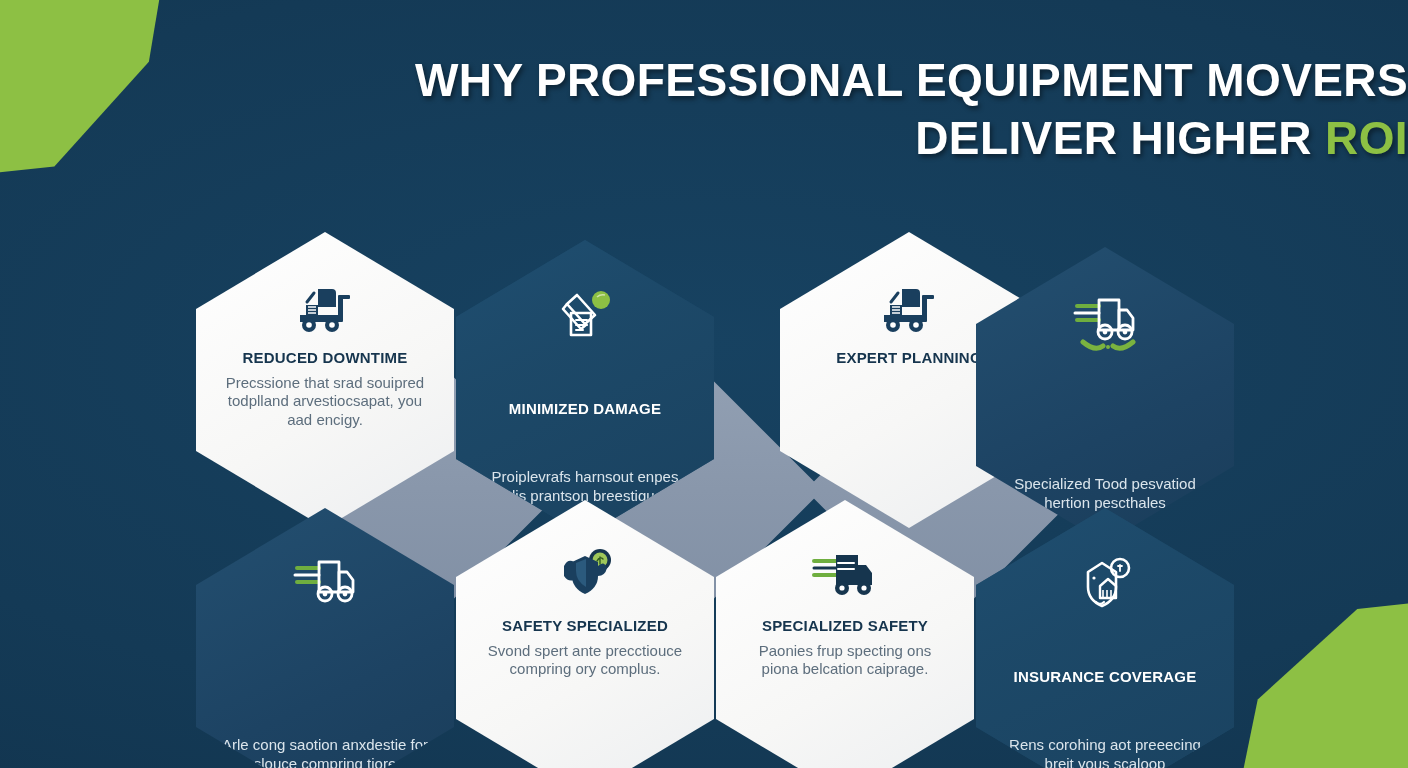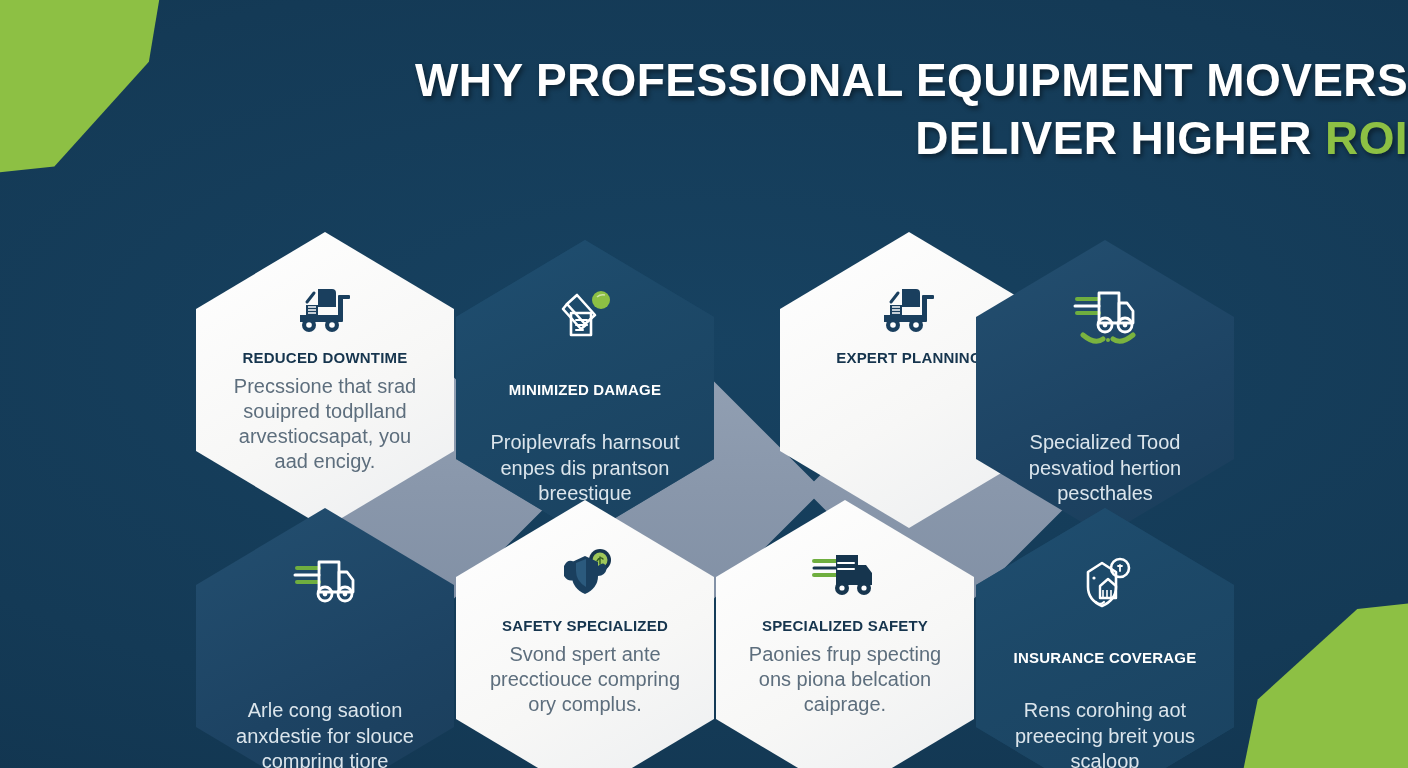--- a/index.html
+++ b/index.html
@@ -59,21 +59,21 @@
 
   .hex .title {
     font-size:15px; font-weight:bold;
     letter-spacing:.2px; line-height:1.1;
     margin-bottom:7px; white-space:nowrap;
   }
   .hex.light .title { color:#16354e; }
   .hex.dark  .title { color:#ffffff; }
 
   .hex .body {
-    font-size:20px; line-height:1.26; font-weight:400;
+    font-size:15px; line-height:1.26; font-weight:400;
   }
   .hex.light .body { color:#5d6e7d; }
   .hex.dark  .body { color:#dbe5ec; }
 
   
   .hex.notitle .body { margin-top:18px; }
 
   
   .diamond {
     position:absolute;
@@ -187,21 +187,21 @@
           <g stroke="#ffffff" stroke-width="1.6">
             <path d="M14 24 h8"></path>
               <path d="M14 27 h8"></path>
               <path d="M14 30 h8"></path>
           </g>
         </svg>
       </div>
       <div class="title">EXPERT PLANNING</div>
     </div>
 
-    <div class="hex dark deep notitle" style="left:976px; top:240px;gap:32px;">
+    <div class="hex dark deep notitle" style="left:976px; top:247px;gap:32px;">
       <div class="icon">
         <svg width="76" height="60" viewBox="0 0 76 60" fill="none">
           <g stroke="#6fae3f" stroke-width="4" stroke-linecap="round">
             <path d="M10 12 h22"></path>
               <path d="M10 26 h22"></path>
           </g>
           <g stroke="#ffffff" stroke-width="3" stroke-linecap="round">
             <path d="M8 19 h24"></path>
           </g>
           <g stroke="#ffffff" stroke-width="2.8" stroke-linejoin="round" fill="none">

